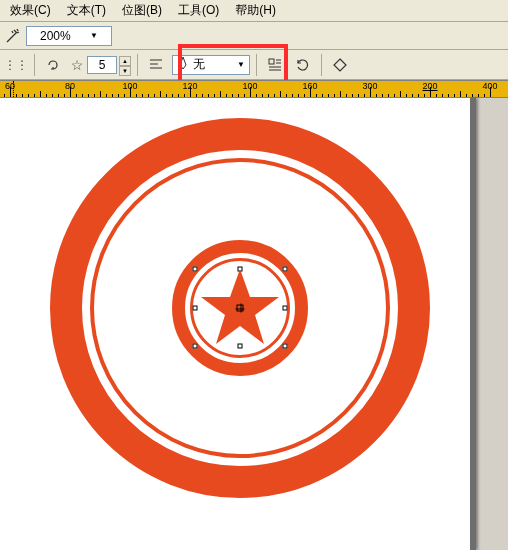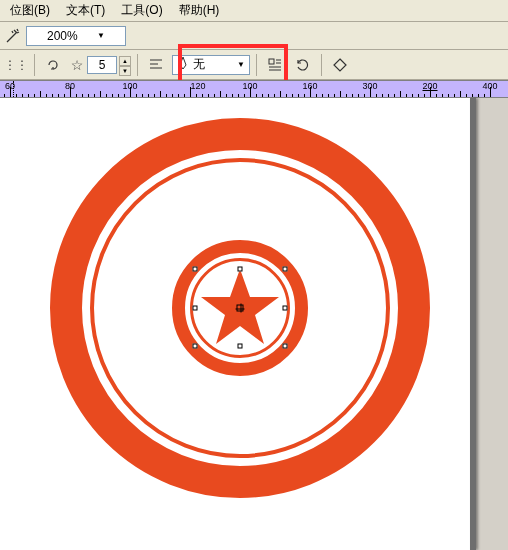--- a/index.html
+++ b/index.html
@@ -32,25 +32,25 @@
     padding: 0 2px;
     border-bottom: 1px solid #aca899;
     gap: 2px;
   }
   .magic-icon {
     width: 22px; height: 22px;
     display: flex; align-items: center; justify-content: center;
     font-size: 16px; color: #333;
   }
   .zoom-combo {
-    width: 100px; height: 20px;
+    width: 86px; height: 20px;
     background: #fff;
     border: 1px solid #7f9db9;
     display: flex; align-items: center;
-    padding: 0 20px;
+    padding: 0 13px;
     justify-content: space-between;
   }
   .zoom-combo .arrow { font-size: 8px; color: #000; }
   .toolbar2 {
     background: #ece9d8;
     height: 30px;
     display: flex;
     align-items: center;
     padding: 0 4px;
     border-bottom: 1px solid #aca899;
@@ -105,21 +105,21 @@
   .highlight-box {
     position: absolute;
     border: 4px solid #ff2a2a;
     pointer-events: none;
   }
   .ruler-h {
     position: absolute;
     left: 0; right: 0;
     top: 80px;
     height: 18px;
-    background: #c4b5fd;
+    background: #eab308;
     border-top: 1px solid #808080;
     border-bottom: 1px solid #808080;
     overflow: hidden;
   }
   .ruler-h .tick {
     position: absolute;
     bottom: 0;
     width: 1px;
     background: #000;
   }
@@ -173,22 +173,23 @@
     width:5px; height:5px;
     background:#fff;
     border:1px solid #000;
     transform:translate(-50%,-50%);
   }
 </style>
 </head>
 <body>
 
 <div class="menubar">
+  <div class="item"><span>效果(C)</span></div>
+  <div class="item"><span>文本(T)</span></div>
   <div class="item"><span>位图(B)</span></div>
-  <div class="item"><span>文本(T)</span></div>
   <div class="item"><span>工具(O)</span></div>
   <div class="item"><span>帮助(H)</span></div>
 </div>
 
 <div class="toolbar1">
   <div class="magic-icon">
     <svg width="18" height="18" viewBox="0 0 18 18">
         <path d="M3 15 L11 7 M11 7 L13 5 M10 3 L12 5 M13 2 L14 4 M15 5 L13 6 M8 4 L9 6" stroke="#333" stroke-width="1.3" fill="none"></path>
       </svg>
   </div>
@@ -287,21 +288,21 @@
     <div class="tick minor" style="left: 136px;"></div>
     <div class="tick minor" style="left: 142px;"></div>
     <div class="tick minor" style="left: 148px;"></div>
     <div class="tick minor" style="left: 154px;"></div>
     <div class="tick mid" style="left: 160px;"></div>
     <div class="tick minor" style="left: 166px;"></div>
     <div class="tick minor" style="left: 172px;"></div>
     <div class="tick minor" style="left: 178px;"></div>
     <div class="tick minor" style="left: 184px;"></div>
     <div class="tick major" style="left: 190px;"></div>
-    <div class="num" style="left: 190px; margin-left: 8px;">120</div>
+    <div class="num" style="left: 190px;">120</div>
     <div class="tick minor" style="left: 196px;"></div>
     <div class="tick minor" style="left: 202px;"></div>
     <div class="tick minor" style="left: 208px;"></div>
     <div class="tick minor" style="left: 214px;"></div>
     <div class="tick mid" style="left: 220px;"></div>
     <div class="tick minor" style="left: 226px;"></div>
     <div class="tick minor" style="left: 232px;"></div>
     <div class="tick minor" style="left: 238px;"></div>
     <div class="tick minor" style="left: 244px;"></div>
     <div class="tick major" style="left: 250px;"></div>

